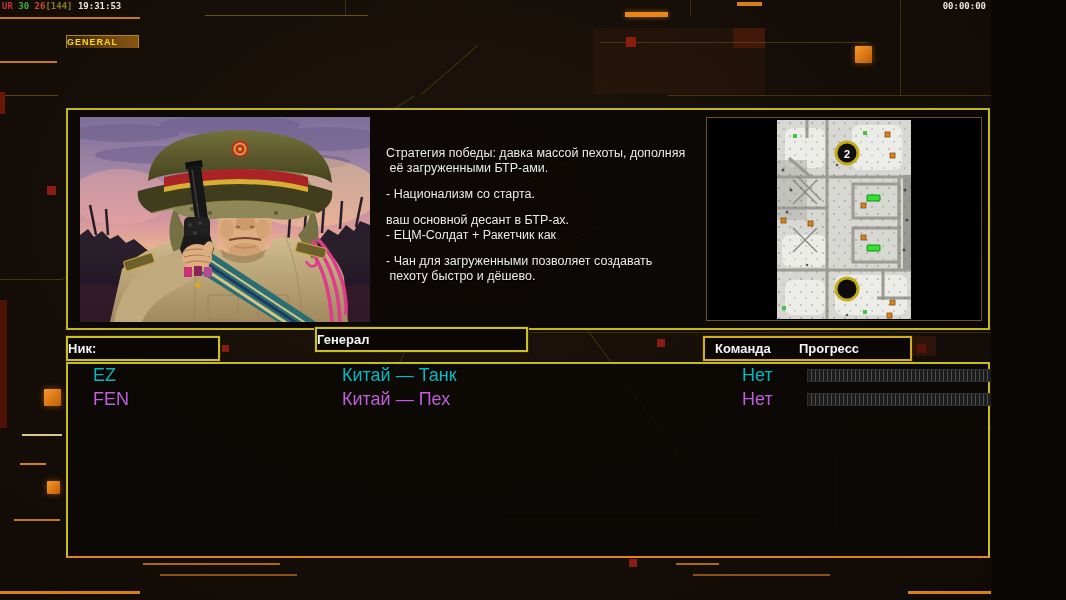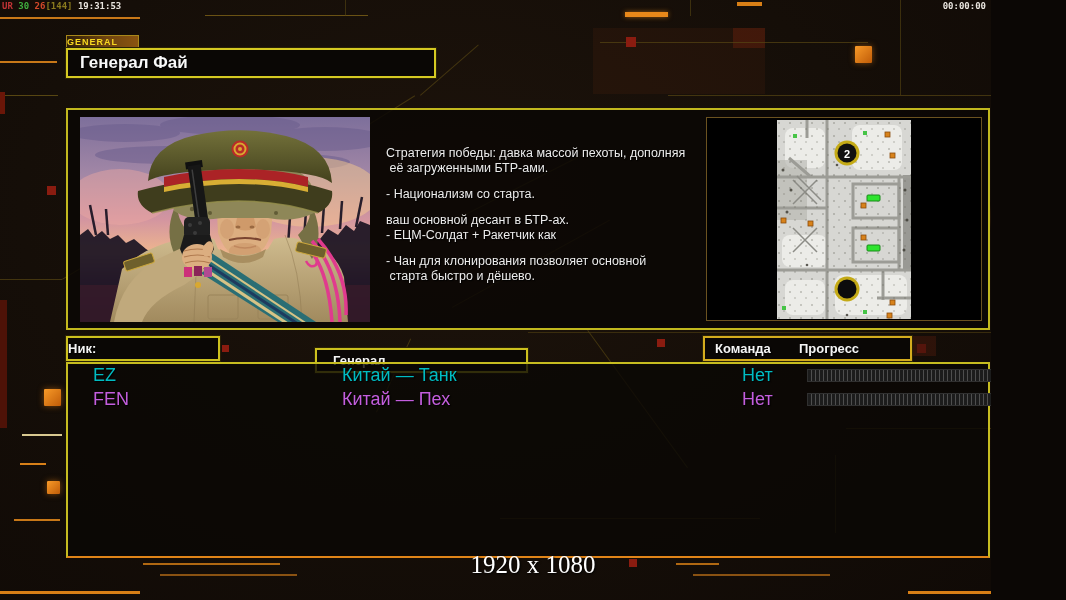--- a/index.html
+++ b/index.html
@@ -115,23 +115,20 @@
     <div class="abs" style="left:0;top:92px;width:5px;height:22px;background:#6a1608"></div>
     <div class="abs" style="left:0;top:300px;width:7px;height:128px;background:#4e1207"></div>
     <div class="abs" style="left:1061px;top:90px;width:5px;height:24px;background:#4e1207"></div>
     <div class="abs" style="left:1062px;top:332px;width:4px;height:46px;background:#4e1207"></div>
   </div>
 
   <div class="debug"><span style="color: rgb(194, 52, 54);">UR </span><span style="color: rgb(63, 174, 63);">30 </span><span style="color: rgb(210, 72, 42);">26</span><span style="color: rgb(138, 122, 30);">[144] </span><span style="color: rgb(233, 229, 223);">19:31:53</span></div>
   <div class="timer">00:00:00</div>
 
   <div class="tab">GENERAL</div>
-  <div class="title-box">
-    <span>Генерал Фай</span>
-  </div>
 
   <div class="main-panel"></div>
 
   <div class="portrait">
     <svg viewBox="0 0 290 205" preserveAspectRatio="none">
       <defs>
         <linearGradient id="sky" x1="0" y1="0" x2="0" y2="1">
           <stop offset="0" stop-color="#7d6f9b"></stop>
             <stop offset="0.28" stop-color="#a287a6"></stop>
           <stop offset="0.5" stop-color="#d395a0"></stop>
@@ -257,22 +254,22 @@
 
   <div class="strategy">
       <div class="st-line">Стратегия победы: давка массой пехоты, дополняя</div>
       <div class="st-line"> её загруженными БТР-ами.</div>
       <div class="st-line empty"></div>
       <div class="st-line">- Национализм со старта.</div>
       <div class="st-line empty"></div>
       <div class="st-line">ваш основной десант в БТР-ах.</div>
       <div class="st-line">- ЕЦМ-Солдат + Ракетчик как</div>
       <div class="st-line empty"></div>
-      <div class="st-line">- Чан для клонирования позволяет основной</div>
-      <div class="st-line"> старта быстро и дёшево.</div>
+      <div class="st-line">- Чан для загруженными позволяет создавать</div>
+      <div class="st-line"> пехоту быстро и дёшево.</div>
     </div>
 
   <div class="minimap-frame">
     <svg viewBox="0 0 134 199">
       <defs>
         <pattern id="spk" width="11" height="13" patternUnits="userSpaceOnUse">
           <circle cx="2" cy="3" r="0.8" fill="#4a483e"></circle>
             <circle cx="7" cy="9" r="0.7" fill="#5a584c"></circle>
         </pattern>
       </defs>
@@ -343,21 +340,21 @@
       <g fill="#2ee42e" stroke="#1a8a1a">
         <rect x="90" y="75" width="13" height="6" rx="1"></rect>
           <rect x="90" y="125" width="13" height="6" rx="1"></rect>
       </g>
     </svg>
   </div>
 
   <div class="hdr" style="left:66px;top:336px;width:154px;">
     <span>Ник:</span>
   </div>
-  <div class="hdr" style="left:315px;top:348px;width:213px;padding-left:16px">
+  <div class="hdr" style="left:315px;top:327px;width:213px;">
     <span>Генерал</span>
   </div>
   <div class="hdr" style="left:703px;top:336px;width:209px;border-color:#d4ac1e">
     <span style="position:absolute;left:10px">Команда</span>
     <span style="position:absolute;left:94px">Прогресс</span>
   </div>
 
   <div class="table-box"></div>
 
   <div class="roster-row" style="top: 367px; color: rgb(0, 188, 194);">
@@ -370,15 +367,14 @@
   </div>
   <div class="roster-row" style="top: 391px; color: rgb(196, 94, 222);">
     <span style="left:84px">FEN</span>
     <span style="left:333px">Китай — Пех</span>
     <span style="left:733px">Нет</span>
     <div class="bar-track" style="top:2px">
         <div class="bar-fill" style="width: 0%;"></div>
       </div>
   </div>
 
-  <div class="footer-res">1920 x 1080</div>
 
 </div>
 
 </body></html>

